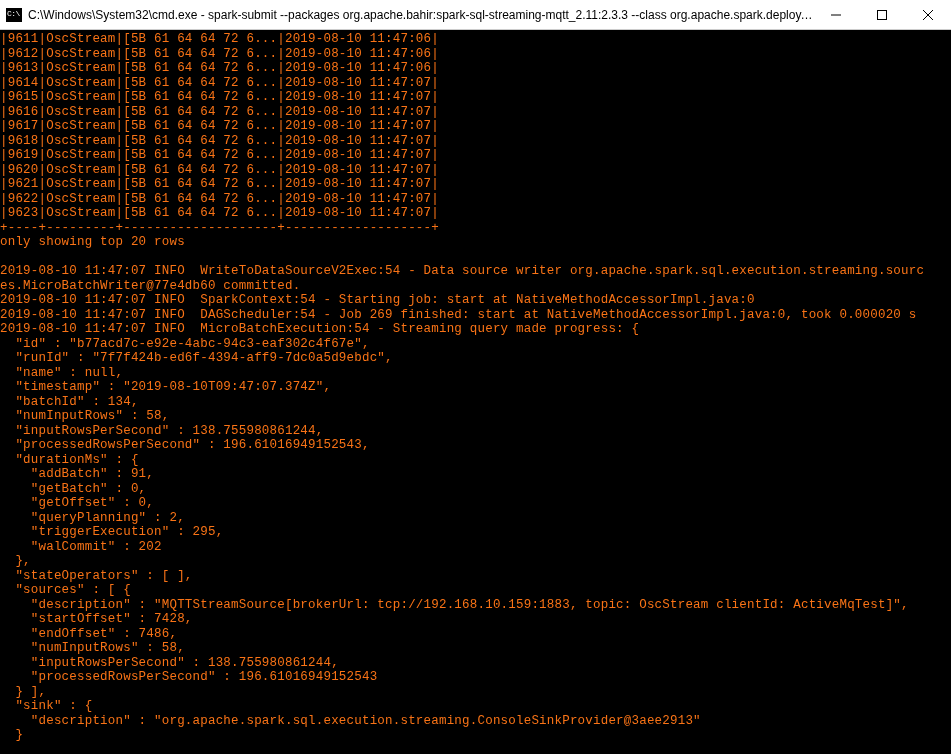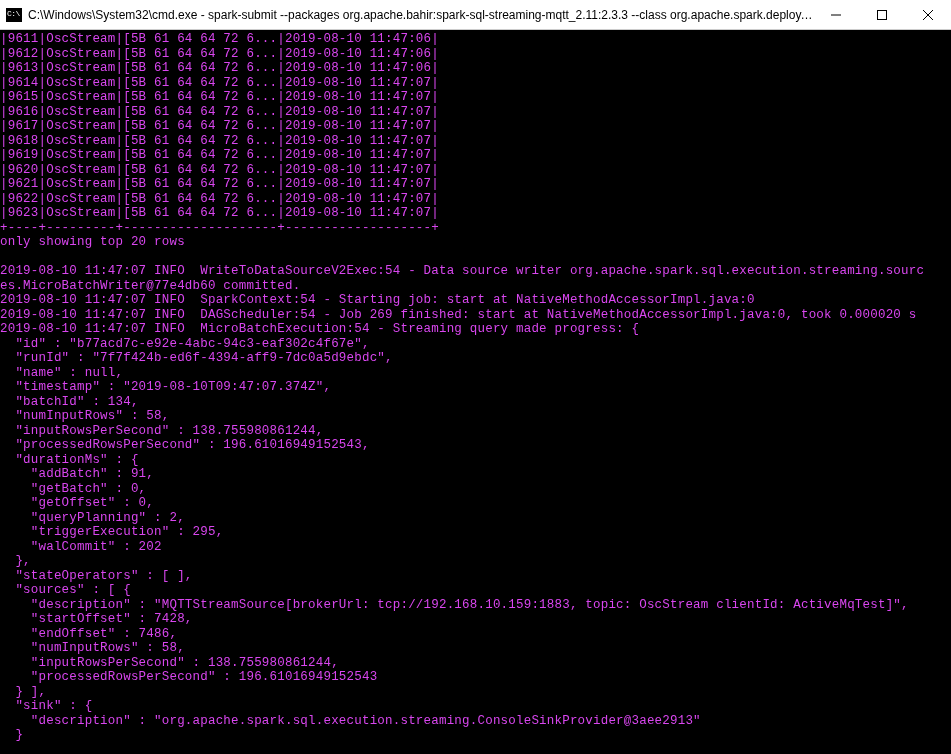--- a/index.html
+++ b/index.html
@@ -5,21 +5,21 @@
   * { margin: 0; padding: 0; box-sizing: border-box; }
   html, body { width: 951px; height: 754px; overflow: hidden; font-family: Consolas, 'Courier New', monospace; }
   .window { width: 951px; height: 754px; background: #000; display: flex; flex-direction: column; }
   .titlebar { height: 30px; background: #fff; display: flex; align-items: center; border-bottom: 1px solid #ccc; }
   .titlebar-icon { width: 16px; height: 14px; margin: 0 6px; background: #000; position: relative; }
   .titlebar-icon::before { content: "C:\\"; color: #fff; font-size: 8px; position: absolute; top: 1px; left: 1px; letter-spacing: -0.5px; }
   .titlebar-text { flex: 1; font-size: 12px; font-family: 'Segoe UI', Tahoma, sans-serif; color: #000; white-space: nowrap; overflow: hidden; text-overflow: ellipsis; }
   .titlebar-controls { display: flex; height: 100%; }
   .titlebar-btn { width: 46px; height: 100%; display: flex; align-items: center; justify-content: center; font-family: 'Segoe UI', sans-serif; font-size: 11px; color: #000; }
   .titlebar-btn svg { stroke: #000; stroke-width: 1; fill: none; }
-  .terminal { flex: 1; background: #000; color: #d946ef; font-size: 12.5px; line-height: 14.5px; padding: 2px 0 16px 0; white-space: pre; overflow: hidden; letter-spacing: 0.2px; }
+  .terminal { flex: 1; background: #000; color: #f97316; font-size: 12.5px; line-height: 14.5px; padding: 2px 0 16px 0; white-space: pre; overflow: hidden; letter-spacing: 0.2px; }
 </style>
 </head>
 <body>
 
 <div class="window">
 
   <div class="titlebar">
     <div class="titlebar-icon"></div>
     <div class="titlebar-text">C:\Windows\System32\cmd.exe - spark-submit  --packages org.apache.bahir:spark-sql-streaming-mqtt_2.11:2.3.3 --class org.apache.spark.deploy.dotn...</div>
     <div class="titlebar-controls">

